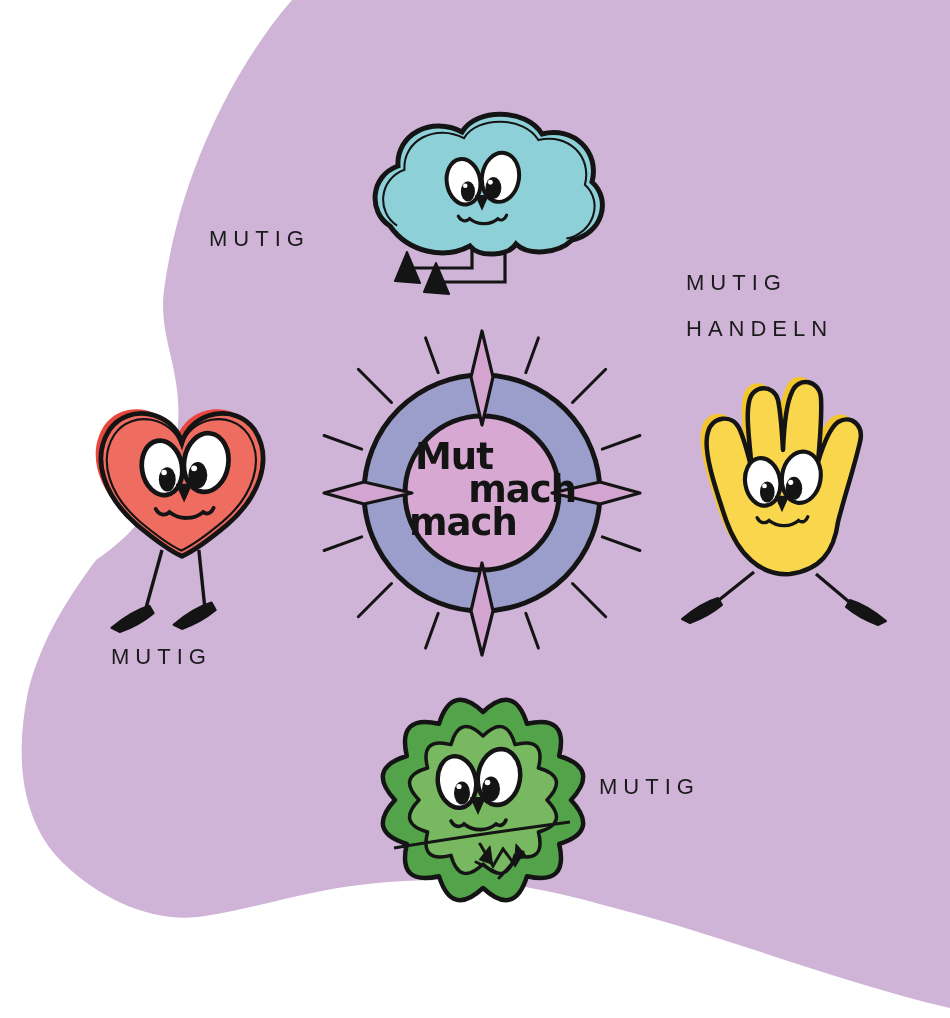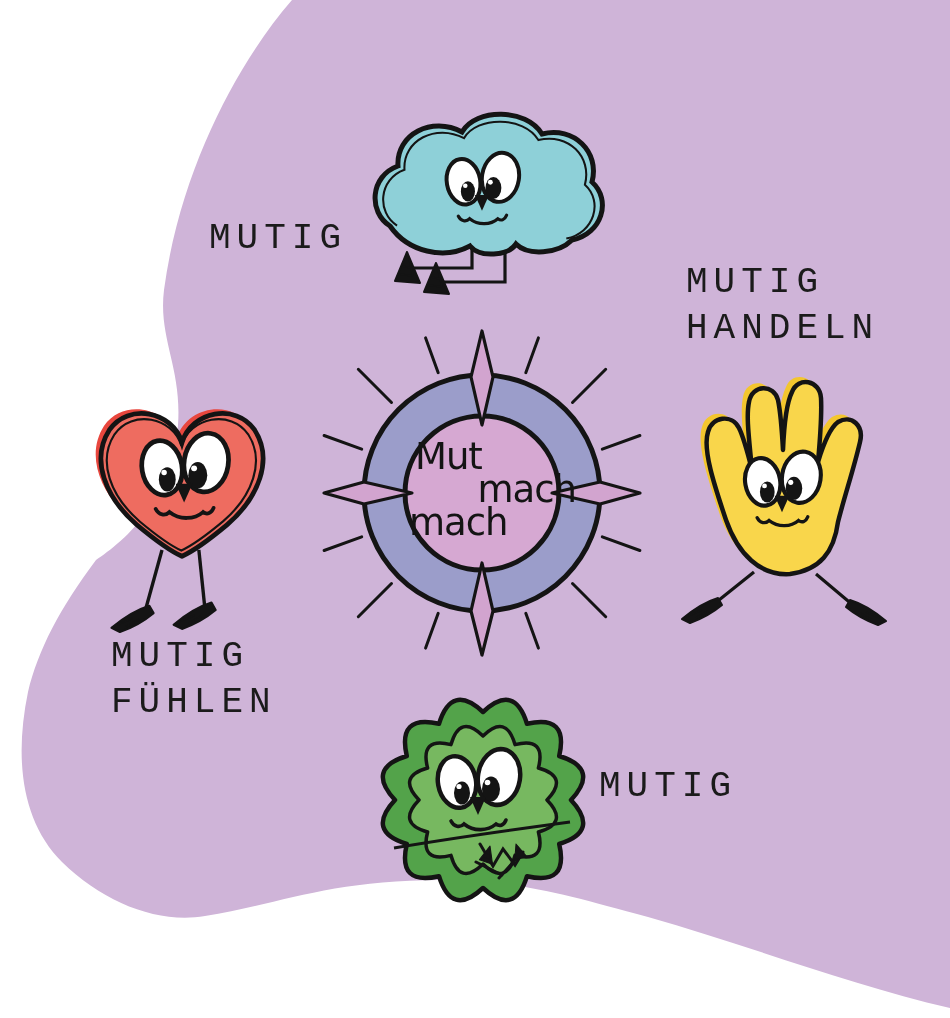--- a/index.html
+++ b/index.html
@@ -6,27 +6,27 @@
   .stage{position:relative;width:950px;height:1018px;background:#ffffff;overflow:hidden;
          font-family:"DejaVu Sans",sans-serif;}
   .stage svg{position:absolute;overflow:visible;}
   .layer-blob{left:0;top:0;}
   .layer-compass{left:302px;top:313px;}
   .layer-cloud{left:362px;top:106px;}
   .layer-heart{left:82px;top:392px;}
   .layer-hand{left:692px;top:372px;}
   .layer-badge{left:368px;top:696px;}
   .compass-title{position:absolute;left:406px;top:440px;width:170px;color:#141414;
-      font-family:"DejaVu Sans",sans-serif;font-weight:normal;font-size:37px;line-height:33px;
+      font-family:"DejaVu Sans",sans-serif;font-weight:bold;font-size:37px;line-height:33px;
       letter-spacing:-1px;}
   .compass-title .t1{display:block;padding-left:9px;}
   .compass-title .t2{display:block;padding-left:31px;text-align:right;}
   .compass-title .t3{display:block;padding-left:3px;}
-  .label{position:absolute;color:#1b1b1b;font-family:Liberation Mono, monospace;
-      font-size:36px;line-height:46px;letter-spacing:6px;white-space:nowrap;}
+  .label{position:absolute;color:#1b1b1b;font-family:Liberation Sans, sans-serif;
+      font-size:22px;line-height:46px;letter-spacing:6px;white-space:nowrap;}
   .label span{display:block;}
   .label-denken{left:209px;top:216px;}
   .label-handeln{left:686px;top:260px;}
   .label-fuehlen{left:111px;top:634px;}
   .label-sein{left:599px;top:764px;}
 </style>
 </head>
 <body>
 
 <div class="stage">
@@ -164,19 +164,18 @@
 
   <div class="label label-denken">
     <span>MUTIG</span>
   </div>
   <div class="label label-handeln">
     <span>MUTIG</span>
     <span>HANDELN</span>
   </div>
   <div class="label label-fuehlen">
     <span>MUTIG</span>
-    <span>FÜHLEN</span>
   </div>
   <div class="label label-sein">
     <span>MUTIG</span>
   </div>
 
 </div>
 
 </body></html>

